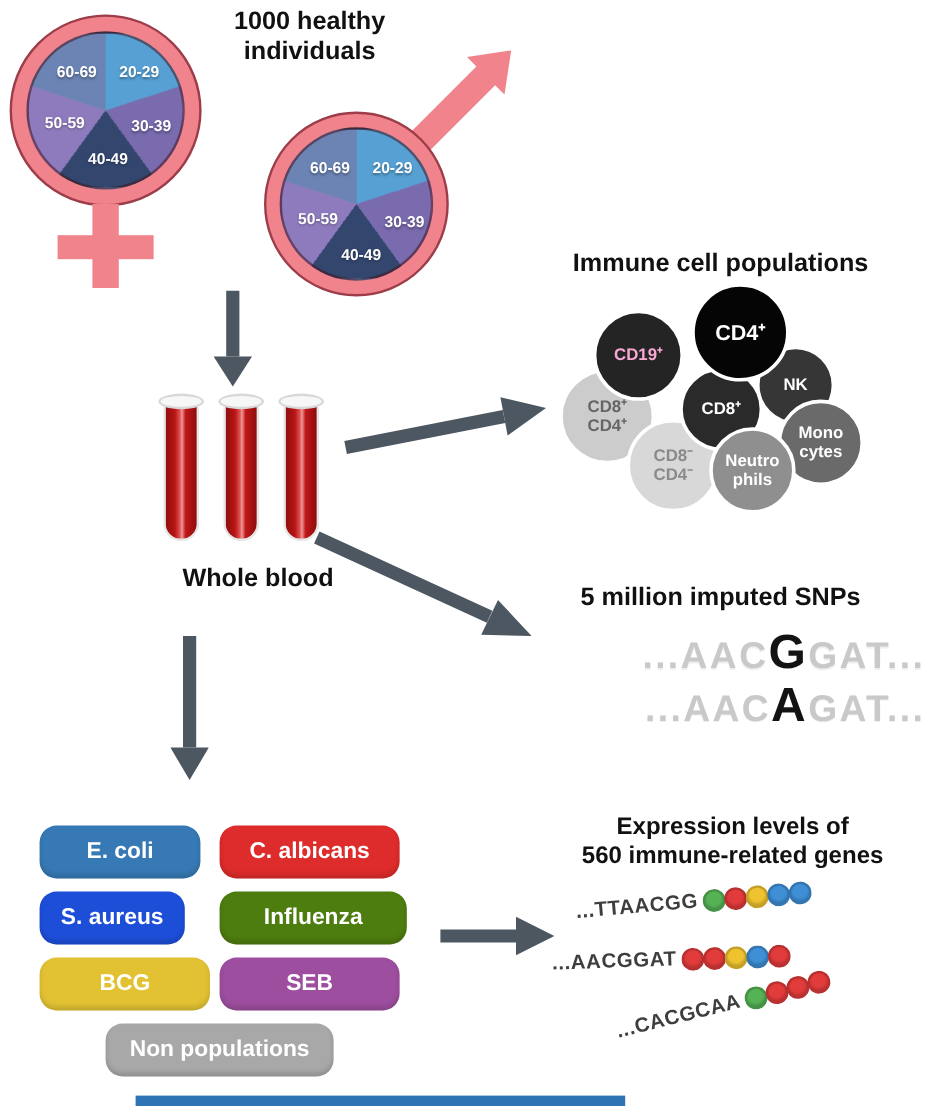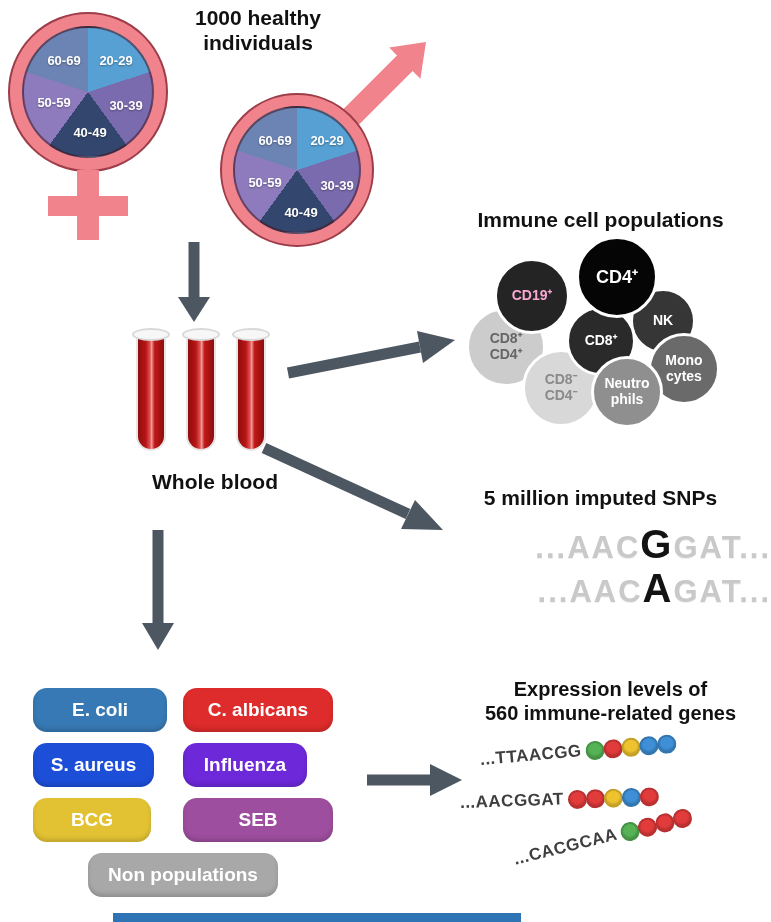--- a/index.html
+++ b/index.html
@@ -137,22 +137,22 @@
   <div class="snp-line" style="top:522px;">
     <span class="snp-dim">...AAC</span><span class="snp-bold">G</span><span class="snp-dim">GAT...</span>
   </div>
   <div class="snp-line" style="top:566px;">
     <span class="snp-dim">...AAC</span><span class="snp-bold">A</span><span class="snp-dim">GAT...</span>
   </div>
 
   <div class="pill" style="left: 33px; top: 688px; width: 134px; background: rgb(55, 121, 180);">E. coli</div>
   <div class="pill" style="left: 183px; top: 688px; width: 150px; background: rgb(222, 43, 43);">C. albicans</div>
   <div class="pill" style="left: 33px; top: 743px; width: 121px; background: #1d4ed8;">S. aureus</div>
-  <div class="pill" style="left: 183px; top: 743px; width: 124px; background: #6d28d9;">Influenza</div>
-  <div class="pill" style="left: 33px; top: 798px; width: 118px; background: rgb(226, 194, 51);">BCG</div>
+  <div class="pill" style="left: 183px; top: 743px; width: 156px; background: #4d7c0f;">Influenza</div>
+  <div class="pill" style="left: 33px; top: 798px; width: 142px; background: rgb(226, 194, 51);">BCG</div>
   <div class="pill" style="left: 183px; top: 798px; width: 150px; background: rgb(157, 78, 158);">SEB</div>
   <div class="pill" style="left: 88px; top: 853px; width: 190px; background: rgb(168, 168, 168);">Non populations</div>
 
   <svg class="abs" style="left:362px; top:760px;" width="105" height="40">
     <line class="arrow-line" x1="5" y1="20" x2="68" y2="20"></line>
     <polygon class="arrow-head" points="68,4 68,36 100,20"></polygon>
   </svg>
 
   <div class="heading" style="left:450px; top:678px; width:321px; font-size:20px;">
     <span>Expression levels of</span>

